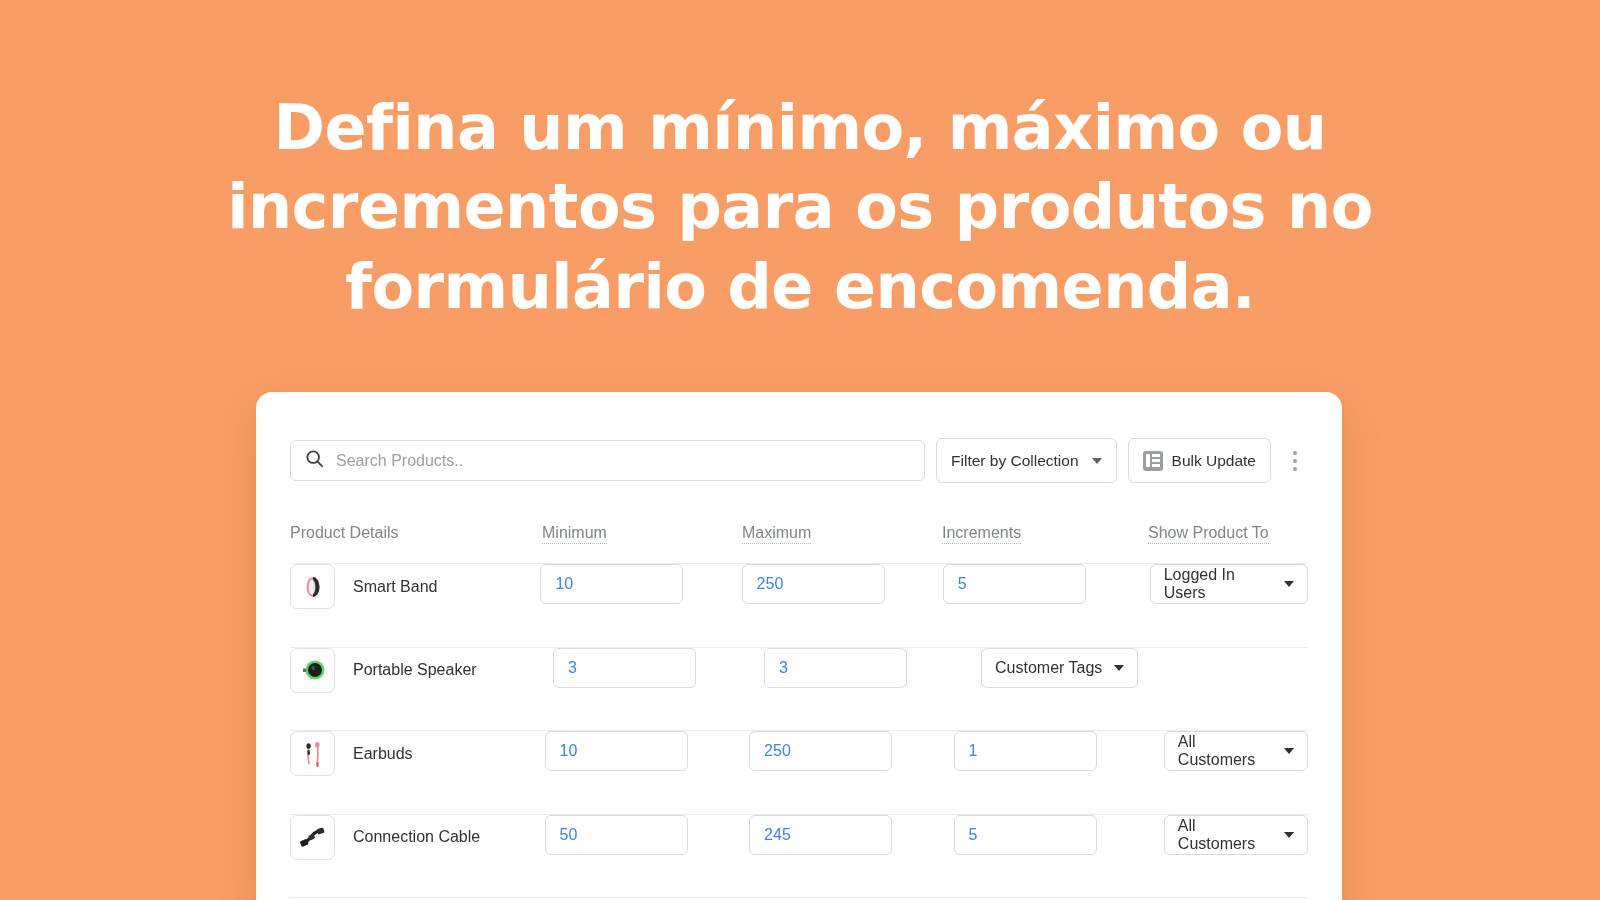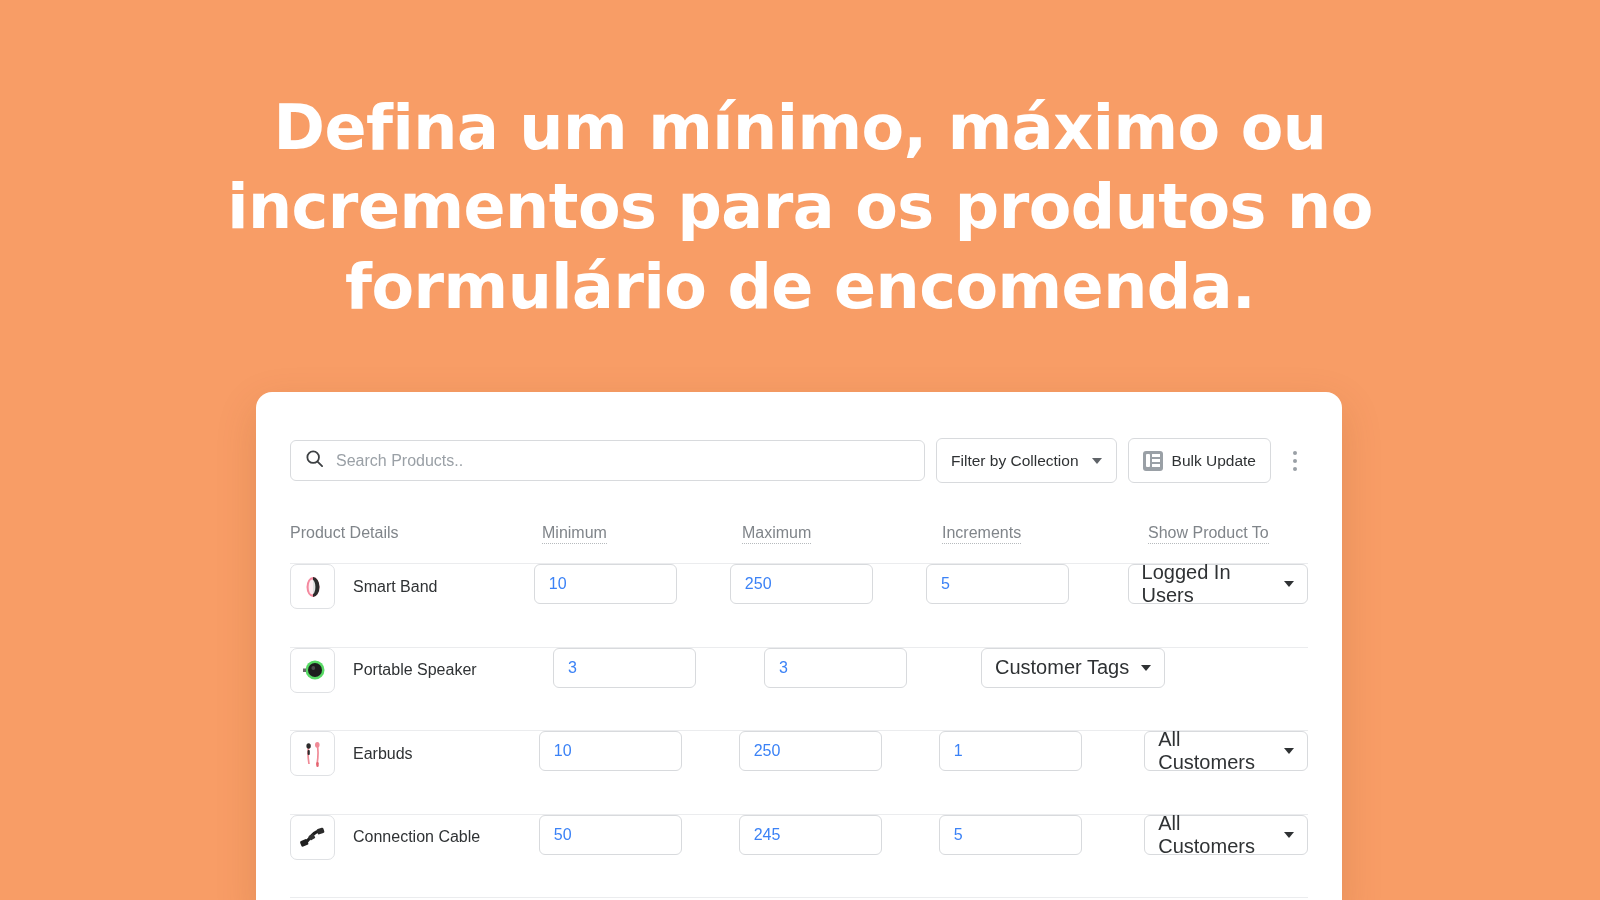--- a/index.html
+++ b/index.html
@@ -175,21 +175,21 @@
     font-size:16px;color:#3b82f6;background:transparent;
     font-family:Liberation Sans, sans-serif;
   }
   .select{
     height:40px;
     border:1px solid #d8dadd;
     border-radius:6px;
     background:#fff;
     display:inline-flex;align-items:center;
     padding:0 13px;gap:12px;
-    font-size:20px;color:#2f3234;cursor:pointer;
+    font-size:16px;color:#2f3234;cursor:pointer;
   }
   .select .caret{ border-top-color:#2f3234; margin-left:0; }
 </style>
 </head>
 <body>
 
 <div class="hero">
   <h1>Defina um mínimo, máximo ou incrementos para os produtos no formulário de encomenda.</h1>
 </div>
 

